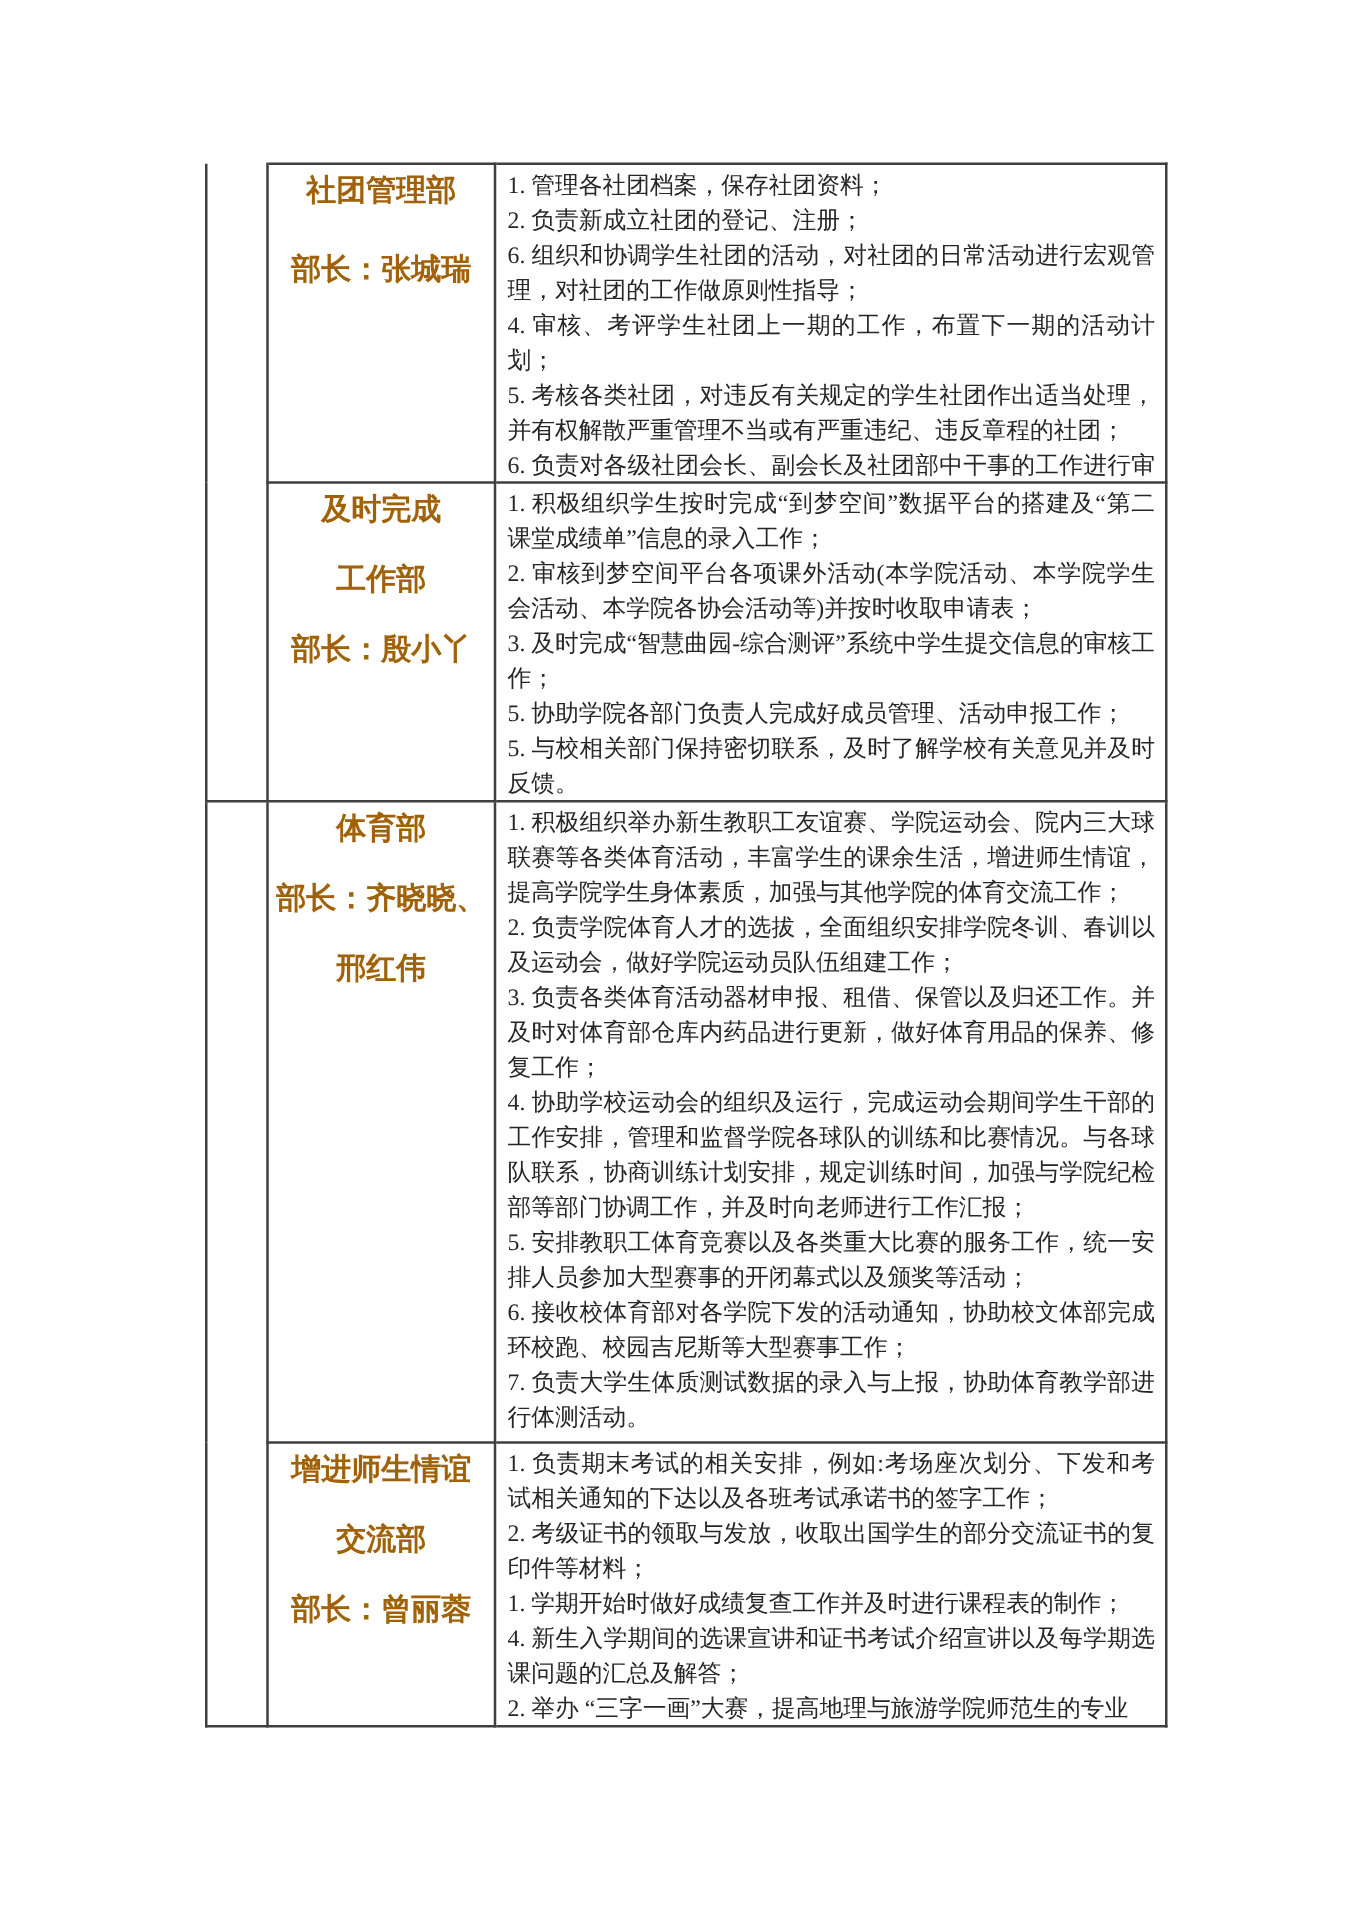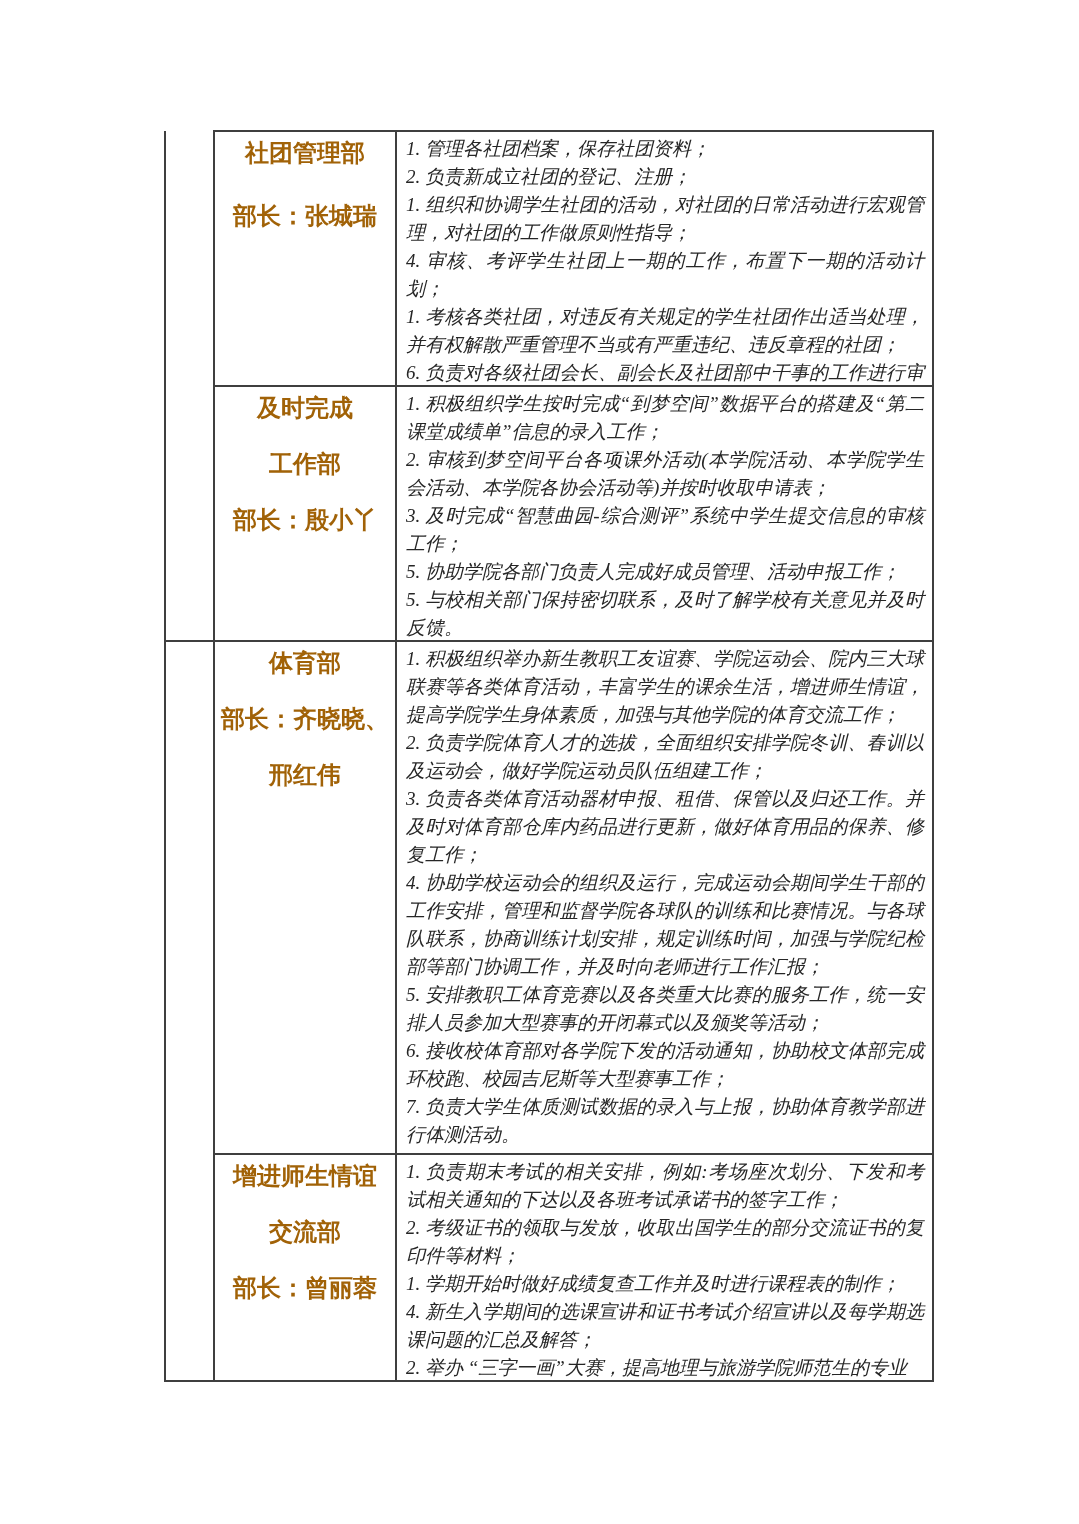--- a/index.html
+++ b/index.html
@@ -28,21 +28,21 @@
   .dept-box.gap-lg { gap:33px; }
   .duties-box {
     padding:3px 8px 0 9px;
     font-size:19px; line-height:28px;
     text-align:justify; overflow:hidden;
   }
   .duties-box.h1 { height:250px; }
   .duties-box.h2 { height:250px; }
   .duties-box.h3 { height:508px; }
   .duties-box.h4 { height:222px; }
-  .duty { margin:0;font-style:italic; }
+  .duty { margin:0; }
 </style>
 </head>
 <body>
 
 <div class="page">
   <table class="doc">
     <colgroup>
         <col style="width:49px">
         <col style="width:182px">
         <col style="width:537px">
@@ -54,23 +54,23 @@
       <td class="dept">
         <div class="dept-box gap-lg">
           <div>社团管理部</div>
           <div>部长：张城瑞</div>
         </div>
       </td>
       <td class="duties">
         <div class="duties-box h1">
           <div class="duty">1. 管理各社团档案，保存社团资料；</div>
           <div class="duty">2. 负责新成立社团的登记、注册；</div>
-          <div class="duty">1. 组织和协调学生社团的活动，对社团的日常活动进行宏观管理，对社团的工作做原则性指导；</div>
+          <div class="duty">6. 组织和协调学生社团的活动，对社团的日常活动进行宏观管理，对社团的工作做原则性指导；</div>
           <div class="duty">4. 审核、考评学生社团上一期的工作，布置下一期的活动计划；</div>
-          <div class="duty">1. 考核各类社团，对违反有关规定的学生社团作出适当处理，并有权解散严重管理不当或有严重违纪、违反章程的社团；</div>
+          <div class="duty">5. 考核各类社团，对违反有关规定的学生社团作出适当处理，并有权解散严重管理不当或有严重违纪、违反章程的社团；</div>
           <div class="duty">6. 负责对各级社团会长、副会长及社团部中干事的工作进行审查和考评。</div>
         </div>
       </td>
     </tr>
 
     <tr>
       <td class="dept">
         <div class="dept-box">
           <div>及时完成</div>
           <div>工作部</div>

